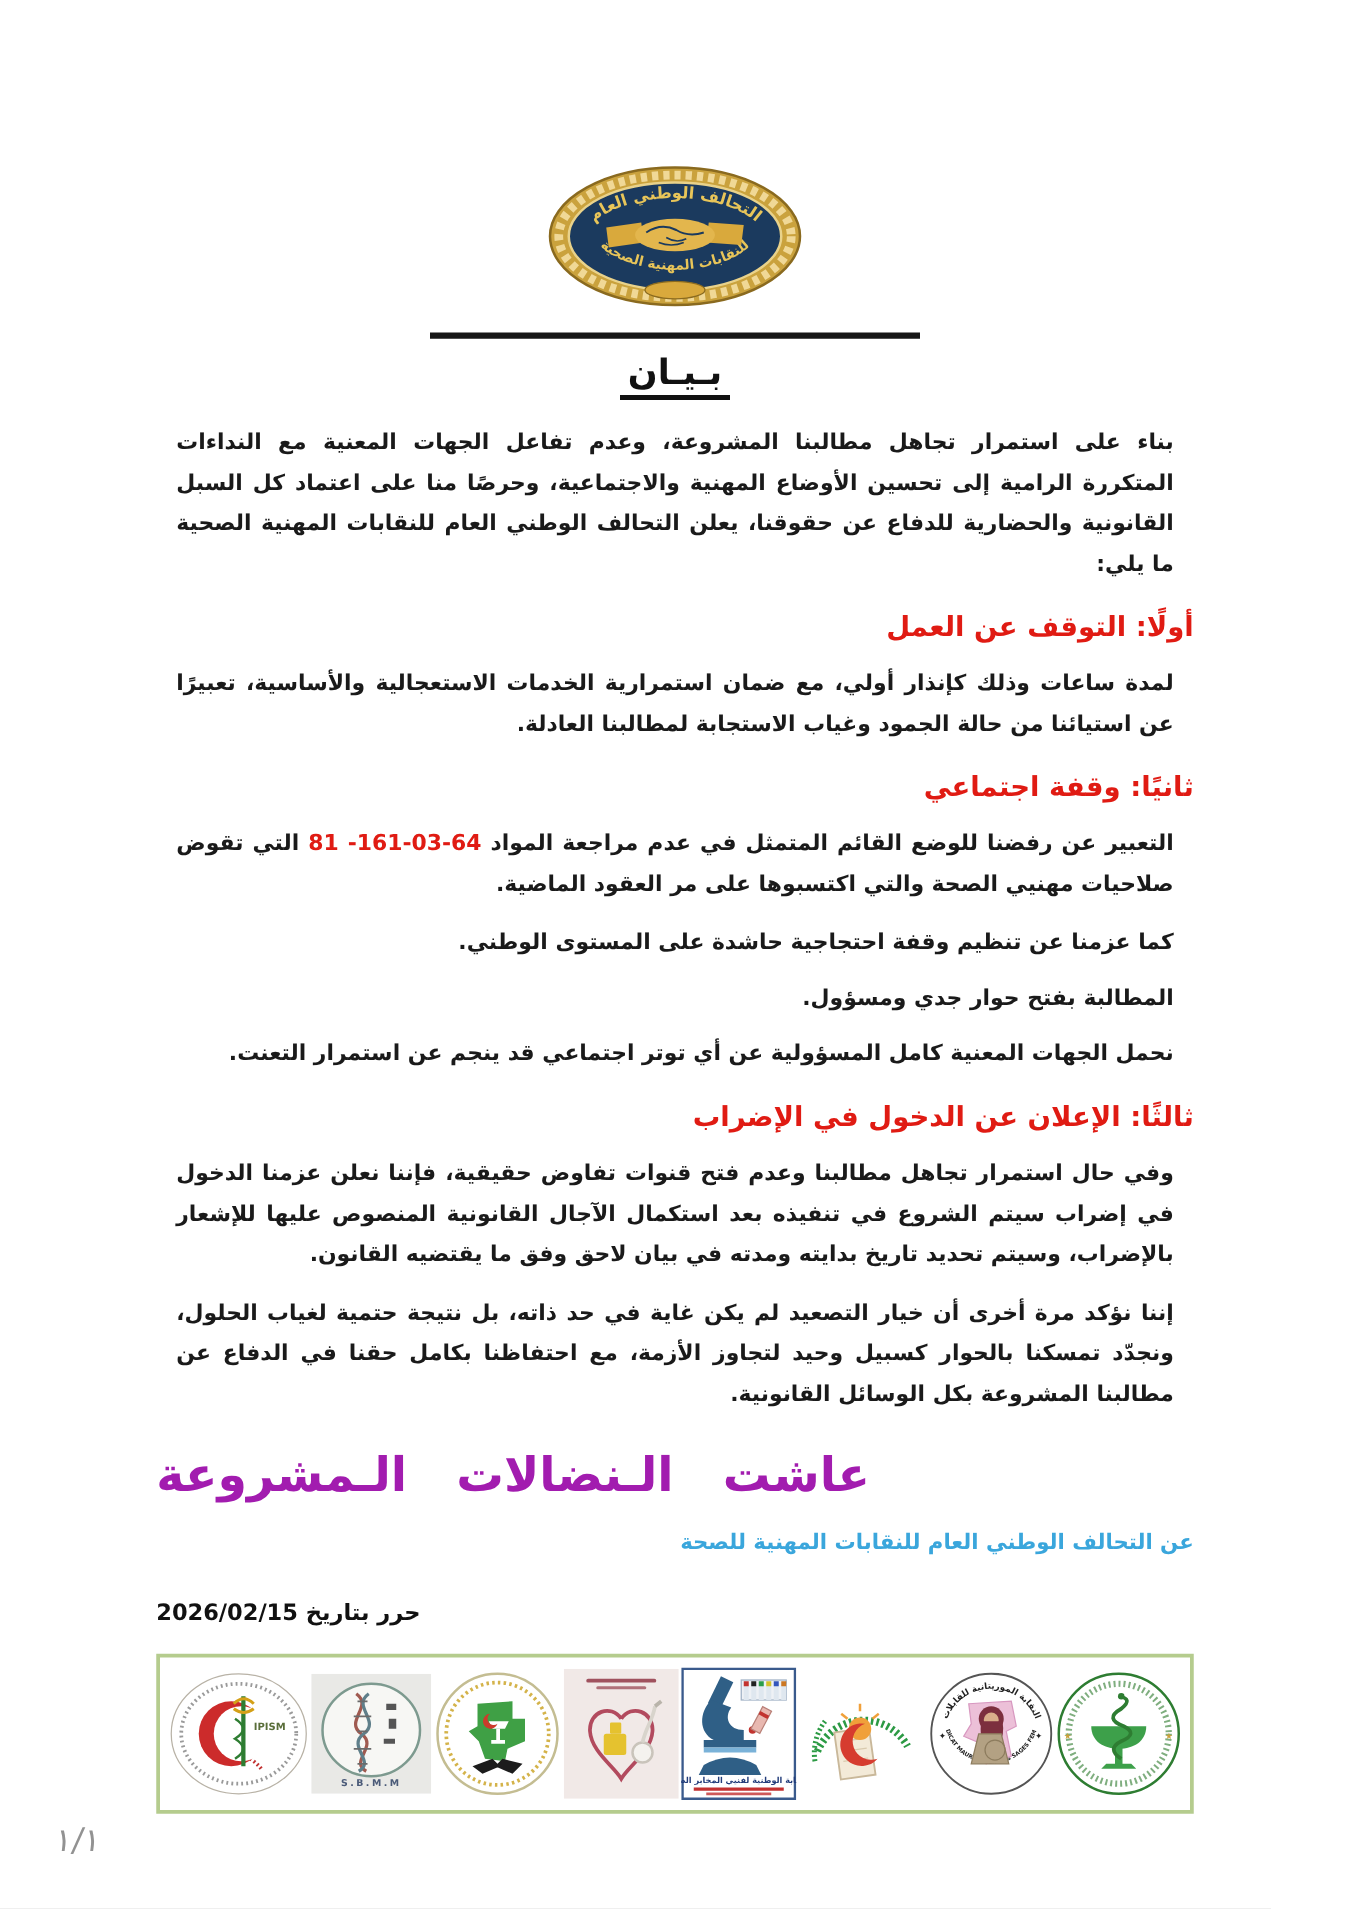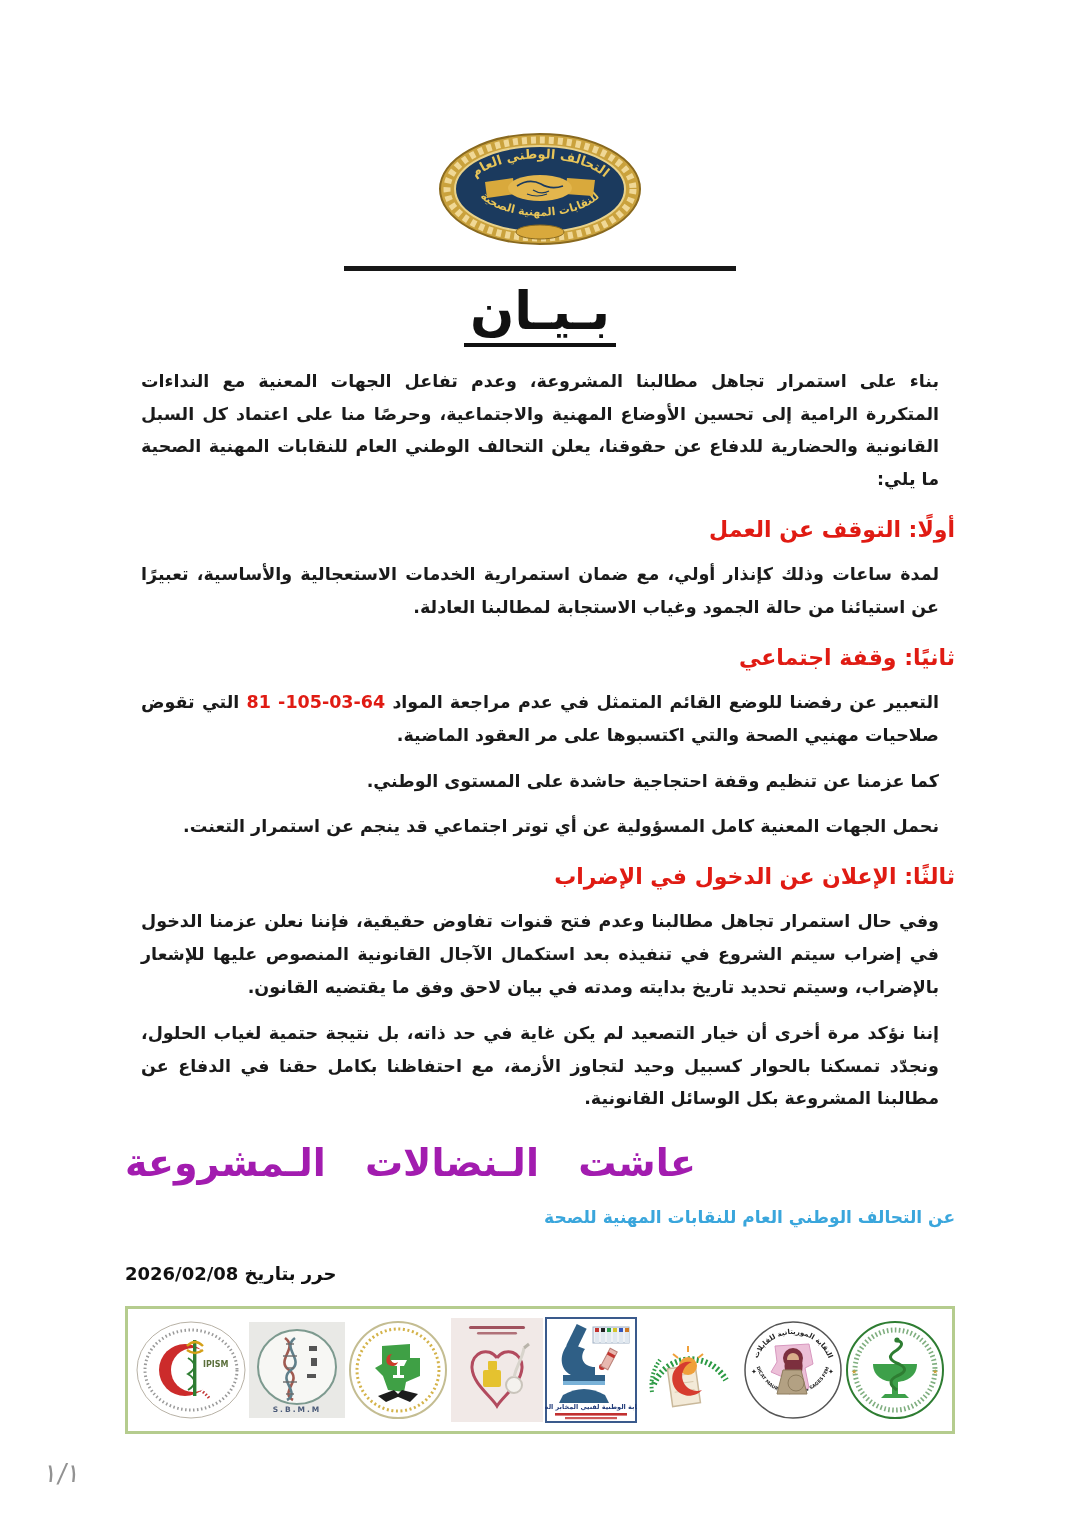--- a/index.html
+++ b/index.html
@@ -11,21 +11,21 @@
     font-family:"DejaVu Sans","Liberation Sans",sans-serif;
     overflow:hidden;
   }
   .content{padding:0 125px;direction:rtl;}
 
   
   .emblem-wrap{padding-top:132px;display:flex;justify-content:center;}
   .divider{width:392px;height:5px;background:#171717;margin:16px auto 4px;}
   .doc-title{
     margin:10px 0 0;text-align:center;direction:rtl;
-    font-size:52px;font-weight:bold;color:#111;
+    font-size:28px;font-weight:bold;color:#111;
   }
   .doc-title span{border-bottom:4px solid #111;padding:0 6px 2px;}
 
   
   .body-text{margin-top:24px;}
   .body-text p{
     margin:0 16px 14px;
     font-size:17.5px;font-weight:bold;color:#1a1a1a;
     line-height:1.86;text-align:justify;
   }
@@ -105,33 +105,34 @@
 
     <h1 class="doc-title"><span>بـيـان</span></h1>
 
     <div class="body-text">
       <p>بناء على استمرار تجاهل مطالبنا المشروعة، وعدم تفاعل الجهات المعنية مع النداءات المتكررة الرامية إلى تحسين الأوضاع المهنية والاجتماعية، وحرصًا منا على اعتماد كل السبل القانونية والحضارية للدفاع عن حقوقنا، يعلن التحالف الوطني العام للنقابات المهنية الصحية ما يلي:</p>
 
       <h2 class="red-head">أولًا: التوقف عن العمل</h2>
       <p>لمدة ساعات وذلك كإنذار أولي، مع ضمان استمرارية الخدمات الاستعجالية والأساسية، تعبيرًا عن استيائنا من حالة الجمود وغياب الاستجابة لمطالبنا العادلة.</p>
 
       <h2 class="red-head">ثانيًا: وقفة اجتماعي</h2>
-      <p><span>التعبير عن رفضنا للوضع القائم المتمثل في عدم مراجعة المواد </span><span class="law-numbers" dir="ltr">81 -105-03-64</span><span> التي تقوض صلاحيات مهنيي الصحة والتي اكتسبوها على مر العقود الماضية.</span></p>
+      <p><span>التعبير عن رفضنا للوضع القائم المتمثل في عدم مراجعة المواد </span><span class="law-numbers" dir="ltr">81 -161-03-64</span><span> التي تقوض صلاحيات مهنيي الصحة والتي اكتسبوها على مر العقود الماضية.</span></p>
 
       <p class="single">كما عزمنا عن تنظيم وقفة احتجاجية حاشدة على المستوى الوطني.</p>
+      <p class="single">المطالبة بفتح حوار جدي ومسؤول.</p>
       <p class="single">نحمل الجهات المعنية كامل المسؤولية عن أي توتر اجتماعي قد ينجم عن استمرار التعنت.</p>
 
       <h2 class="red-head">ثالثًا: الإعلان عن الدخول في الإضراب</h2>
       <p>وفي حال استمرار تجاهل مطالبنا وعدم فتح قنوات تفاوض حقيقية، فإننا نعلن عزمنا الدخول في إضراب سيتم الشروع في تنفيذه بعد استكمال الآجال القانونية المنصوص عليها للإشعار بالإضراب، وسيتم تحديد تاريخ بدايته ومدته في بيان لاحق وفق ما يقتضيه القانون.</p>
       <p>إننا نؤكد مرة أخرى أن خيار التصعيد لم يكن غاية في حد ذاته، بل نتيجة حتمية لغياب الحلول، ونجدّد تمسكنا بالحوار كسبيل وحيد لتجاوز الأزمة، مع احتفاظنا بكامل حقنا في الدفاع عن مطالبنا المشروعة بكل الوسائل القانونية.</p>
     </div>
 
     <div class="slogan">عاشت الـنضالات الـمشروعة</div>
     <div class="signature">عن التحالف الوطني العام للنقابات المهنية للصحة</div>
-    <div class="date-line">حرر بتاريخ 2026/02/08</div>
+    <div class="date-line">حرر بتاريخ 2026/02/15</div>
 
     <div class="logo-strip">
 
       <figure>
         <svg width="112" height="100" viewBox="0 0 112 100">
           <ellipse cx="56" cy="50" rx="54" ry="48" fill="#fff" stroke="#b8b2a6"></ellipse>
           <ellipse cx="56" cy="50" rx="46" ry="40" fill="none" stroke="#9a9a9a" stroke-width="3" stroke-dasharray="1.5 2.5"></ellipse>
           <path d="M 38 66 A 34 34 0 0 1 74 78" fill="none" stroke="#c23333" stroke-width="3" stroke-dasharray="1.5 2"></path>
           <circle cx="50" cy="50" r="26" fill="#cc2b2b"></circle>
           <circle cx="58" cy="50" r="22" fill="#fff"></circle>

